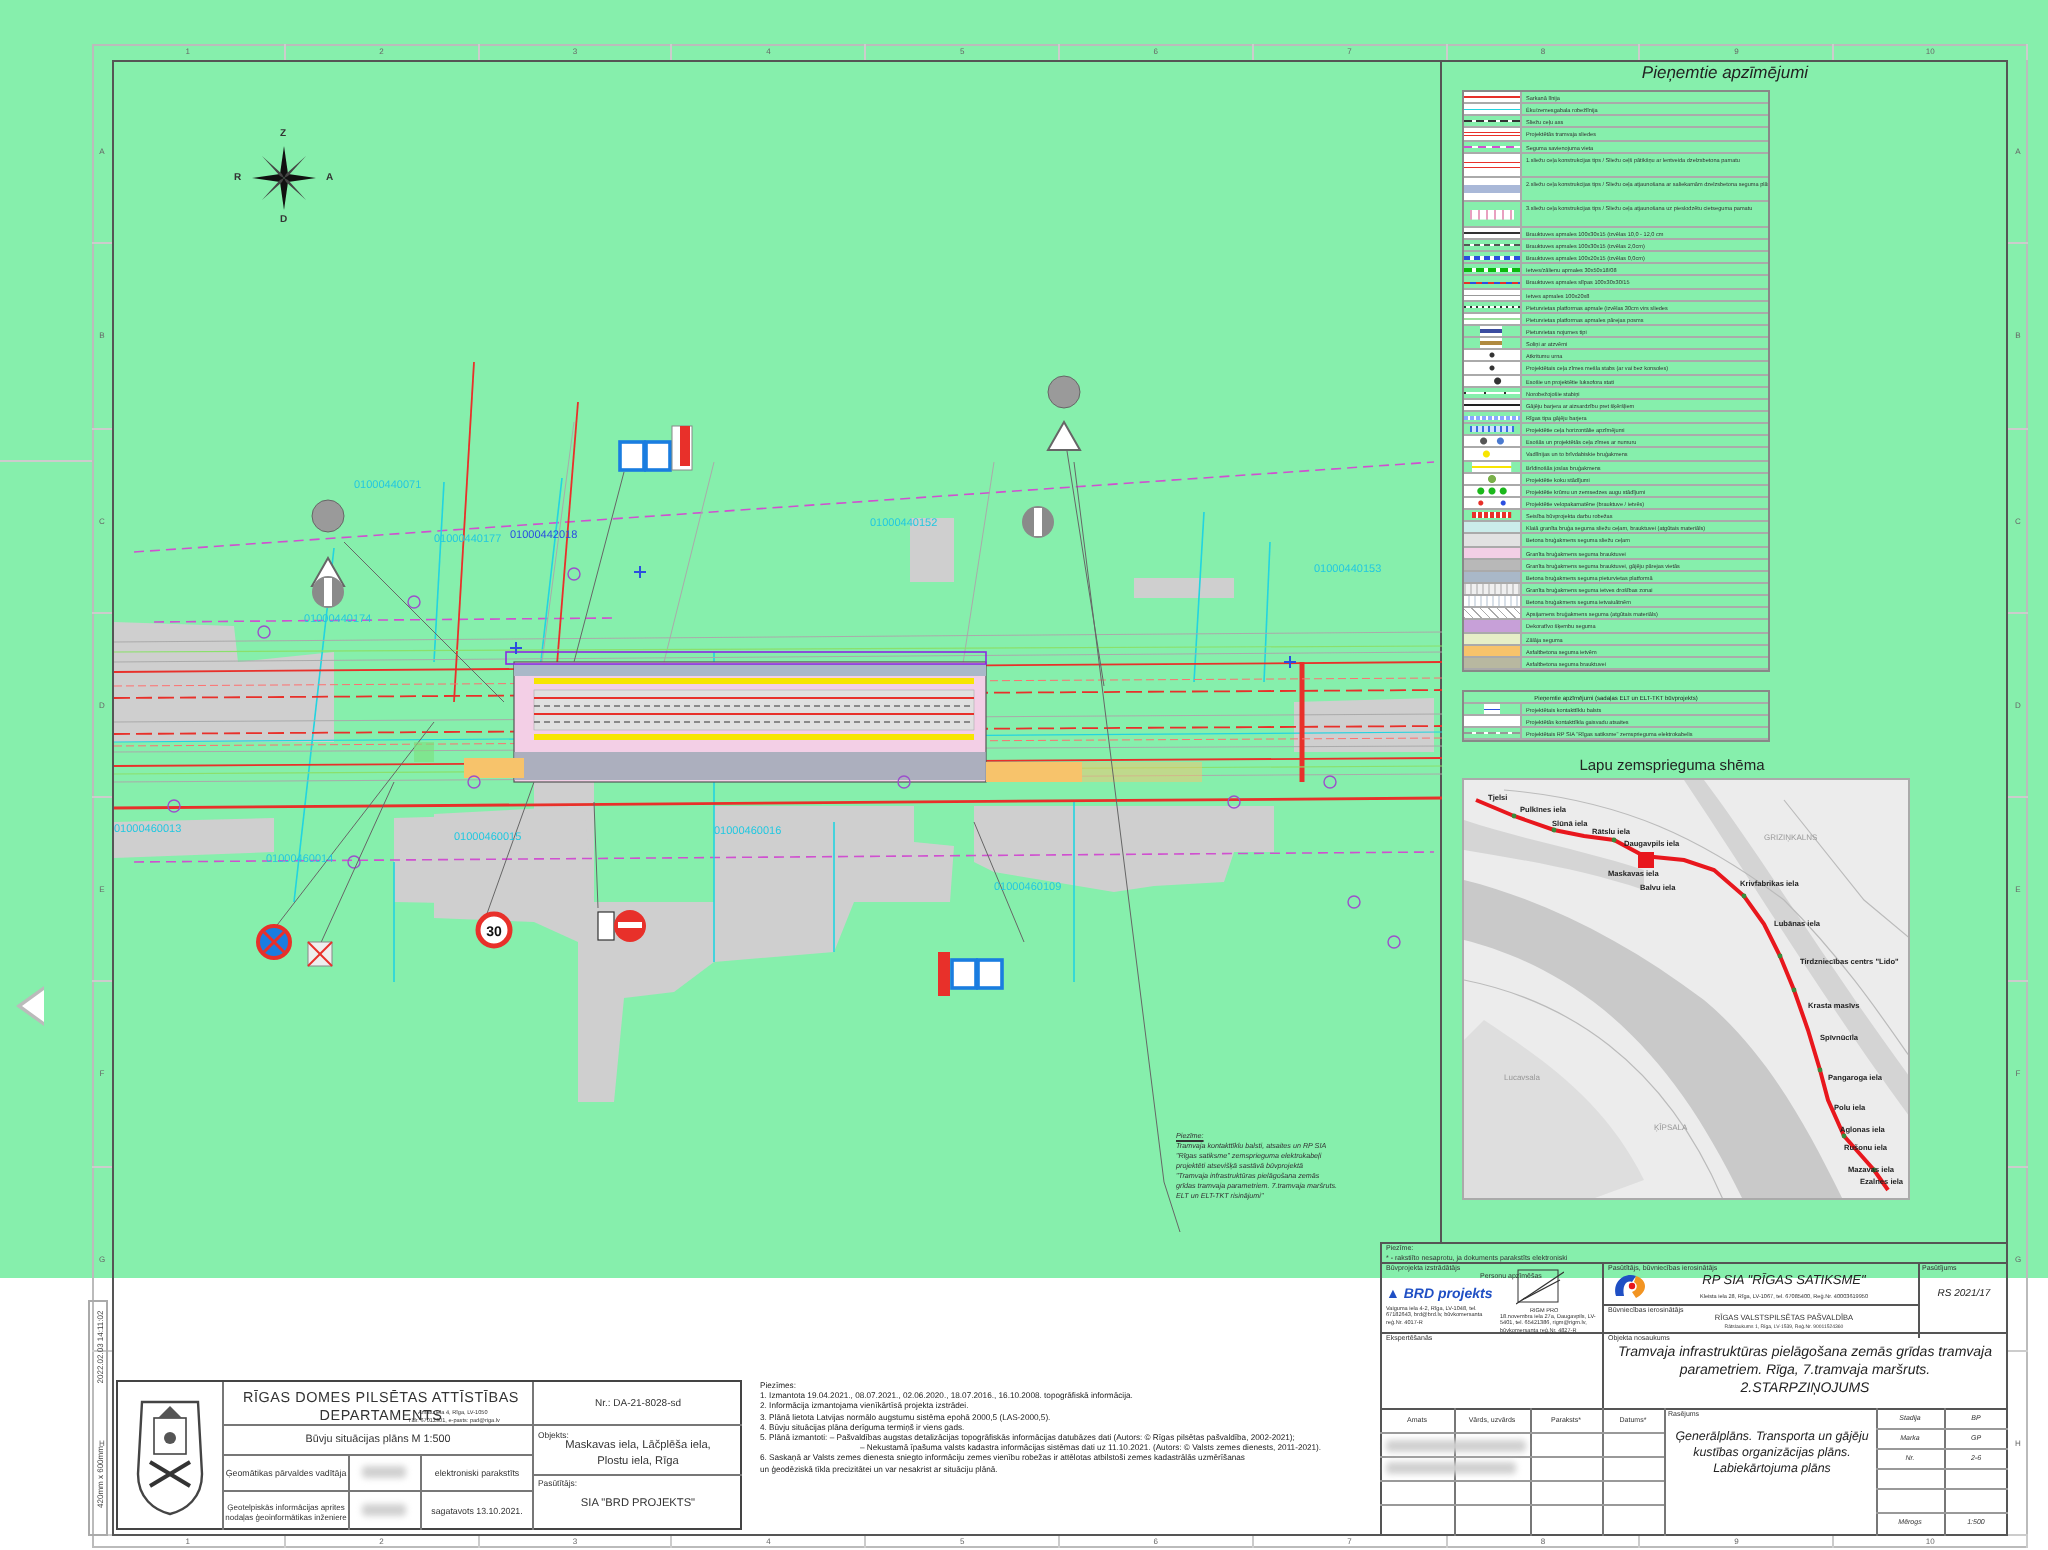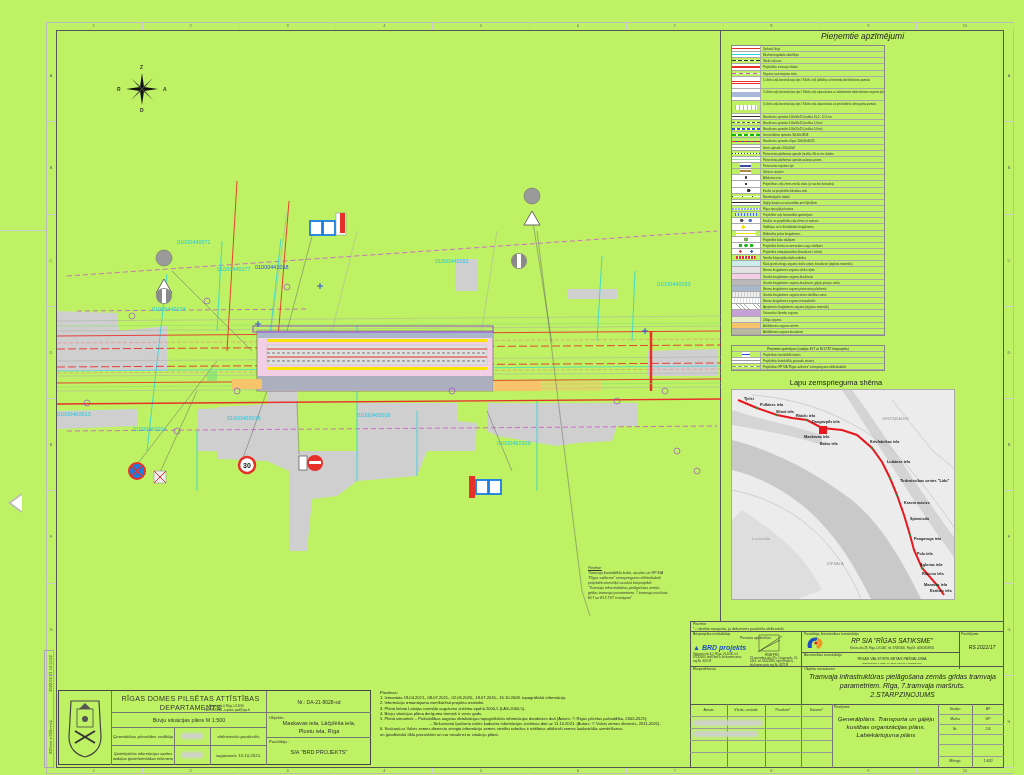--- a/index.html
+++ b/index.html
@@ -1,17 +1,17 @@
 <!DOCTYPE html>
 <html><head>
 <meta charset="utf-8">
 <style>
   * { box-sizing: border-box; margin: 0; padding: 0; }
   html, body { width: 1024px; height: 775px; background: #fff; overflow: hidden; font-family: "Liberation Sans", sans-serif; color: #222; }
-  .page { position: absolute; left: 0; top: 0; width: 1024px; height: 775px; background: #bef264; }
+  .page { position: absolute; left: 0; top: 0; width: 1024px; height: 639px; background: #86efac; }
   .outer-frame { position: absolute; left: 46px; top: 22px; width: 968px; height: 752px; border: 1px solid #bbb; }
   .inner-frame { position: absolute; left: 56px; top: 30px; width: 948px; height: 738px; border: 1.5px solid #555; }
   .grid-top { position: absolute; left: 46px; top: 22px; width: 968px; height: 8px; display: flex; }
   .grid-top div { flex: 1; border-right: 1px solid #ccc; font-size: 4px; text-align: center; color: #666; line-height: 8px; }
   .grid-right { position: absolute; left: 1004px; top: 30px; width: 10px; height: 738px; display: flex; flex-direction: column; }
   .grid-right div { flex: 1; border-bottom: 1px solid #ccc; font-size: 4px; color: #666; display: flex; align-items: center; justify-content: center; }
   .grid-left { position: absolute; left: 46px; top: 30px; width: 10px; height: 738px; display: flex; flex-direction: column; }
   .grid-left div { flex: 1; border-bottom: 1px solid #ccc; font-size: 4px; color: #666; display: flex; align-items: center; justify-content: center; }
   .grid-bottom { position: absolute; left: 46px; top: 768px; width: 968px; height: 6px; display: flex; }
   .grid-bottom div { flex: 1; border-right: 1px solid #ccc; font-size: 4px; text-align: center; color: #666; }

